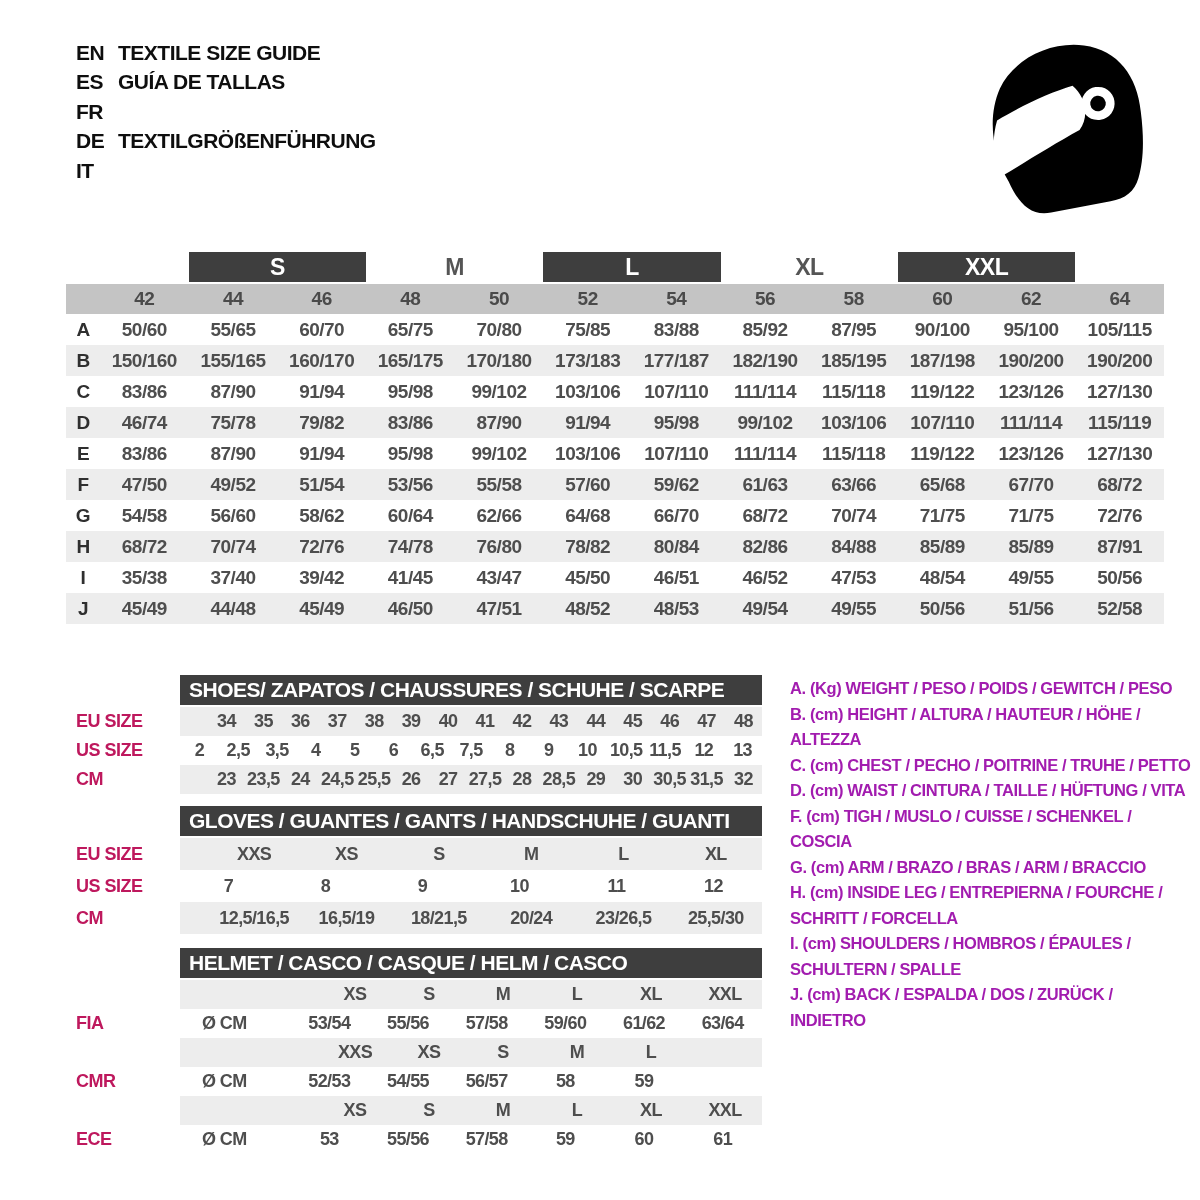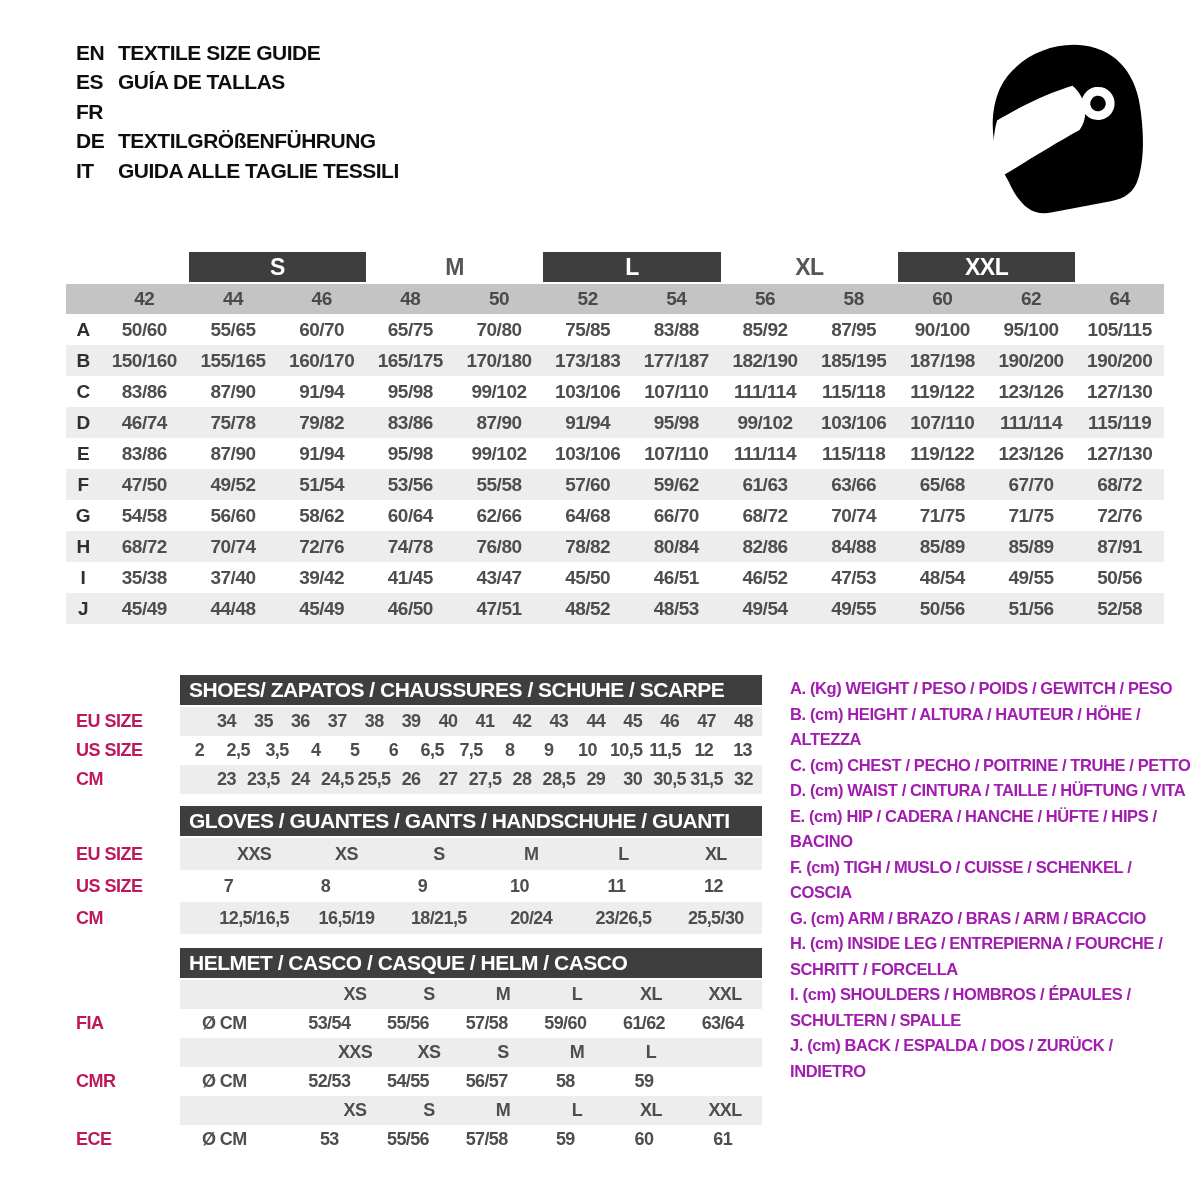--- a/index.html
+++ b/index.html
@@ -75,21 +75,20 @@
     </div>
     <div class="lang-line">
       <div class="lang-code">FR</div>
     </div>
     <div class="lang-line">
       <div class="lang-code">DE</div>
       <div class="lang-title">TEXTILGRÖßENFÜHRUNG</div>
     </div>
     <div class="lang-line">
       <div class="lang-code">IT</div>
-      <div class="lang-title">GUIDA ALLE TAGLIE TESSILI</div>
     </div>
   </div>
 
 <div class="helmet-logo">
   <svg viewBox="0 0 200 200" width="210" height="195" xmlns="http://www.w3.org/2000/svg">
     <g transform="rotate(-9 100 100)">
       <path fill="#000" d="M 34 148
            C 22 118 22 80 40 52
            C 58 25 98 12 132 22
            C 166 32 181 62 179 98
@@ -466,19 +465,18 @@
         </div>
       </div>
     </div>
 </div>
 
 <div class="legend">
     <div class="legend-item">A. (Kg) WEIGHT / PESO / POIDS / GEWITCH / PESO</div>
     <div class="legend-item">B. (cm) HEIGHT / ALTURA / HAUTEUR / HÖHE / ALTEZZA</div>
     <div class="legend-item">C. (cm) CHEST / PECHO / POITRINE / TRUHE / PETTO</div>
     <div class="legend-item">D. (cm) WAIST / CINTURA / TAILLE / HÜFTUNG / VITA</div>
-    <div class="legend-item">E. (cm) HIP / CADERA / HANCHE / HÜFTE / HIPS /  BACINO</div>
     <div class="legend-item">F. (cm) TIGH / MUSLO / CUISSE / SCHENKEL / COSCIA</div>
     <div class="legend-item">G. (cm) ARM  / BRAZO / BRAS / ARM / BRACCIO</div>
     <div class="legend-item">H. (cm) INSIDE LEG / ENTREPIERNA / FOURCHE / SCHRITT / FORCELLA</div>
     <div class="legend-item">I.  (cm) SHOULDERS / HOMBROS / ÉPAULES / SCHULTERN / SPALLE</div>
     <div class="legend-item">J. (cm) BACK / ESPALDA / DOS / ZURÜCK / INDIETRO</div>
   </div>
 
 </body></html>

